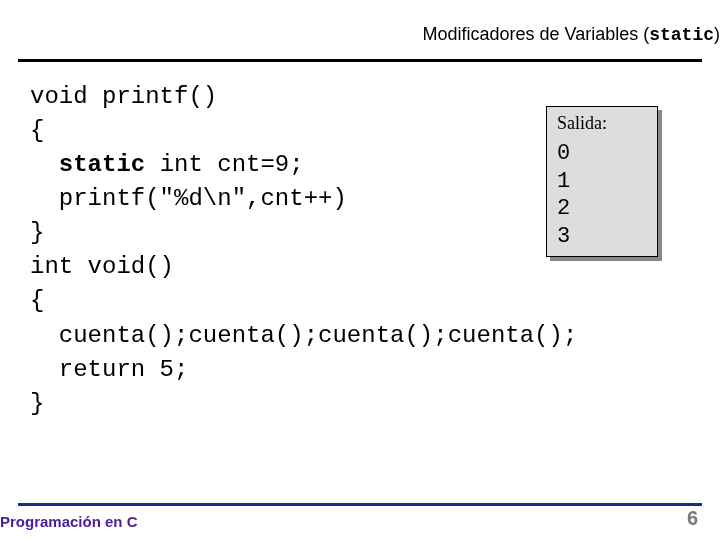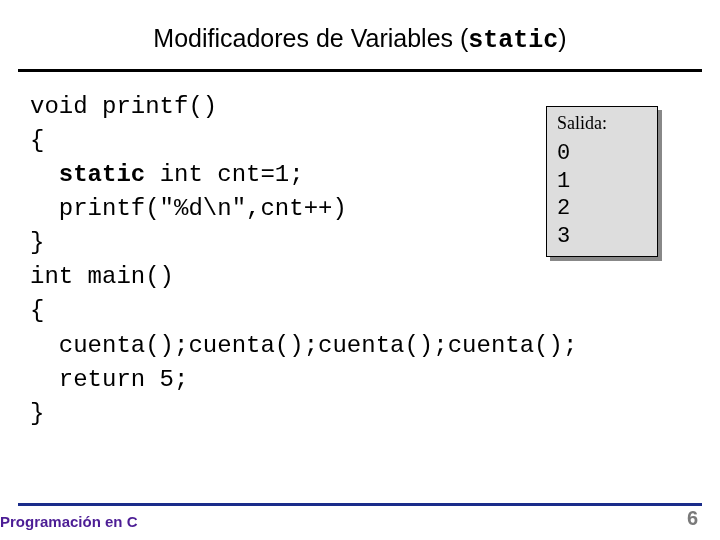--- a/index.html
+++ b/index.html
@@ -5,22 +5,22 @@
   * { margin: 0; padding: 0; box-sizing: border-box; }
   body {
     width: 720px;
     height: 540px;
     background: #fff;
     font-family: Arial, Helvetica, sans-serif;
     position: relative;
     overflow: hidden;
   }
   .title {
-    text-align: center;
-    font-size: 25px;
+    text-align: right;
+    font-size: 18px;
     padding-top: 24px;
     padding-bottom: 14px;
     font-weight: normal;
     color: #000;
   }
   .title .mono {
     font-family: "Courier New", Courier, monospace;
     font-weight: bold;
   }
   .hr {
@@ -92,24 +92,24 @@
 <body>
 
 <h1 class="title">
   <span>Modificadores de Variables (</span><span class="mono">static</span><span>)</span>
 </h1>
 <div class="hr"></div>
 
 <div class="content">
   <div class="code"><span>void printf()</span>
 <span>{</span>
-<span>  </span><b>static</b><span> int cnt=1;</span>
+<span>  </span><b>static</b><span> int cnt=9;</span>
 <span>  printf("%d\n",cnt++)</span>
 <span>}</span>
-<span>int main()</span>
+<span>int void()</span>
 <span>{</span>
 <span>  cuenta();cuenta();cuenta();cuenta();</span>
 <span>  return 5;</span>
 <span>}</span></div>
 </div>
 
 <div class="output-box">
   <div class="output-label">Salida:</div>
   <div class="output-lines">0
 1

